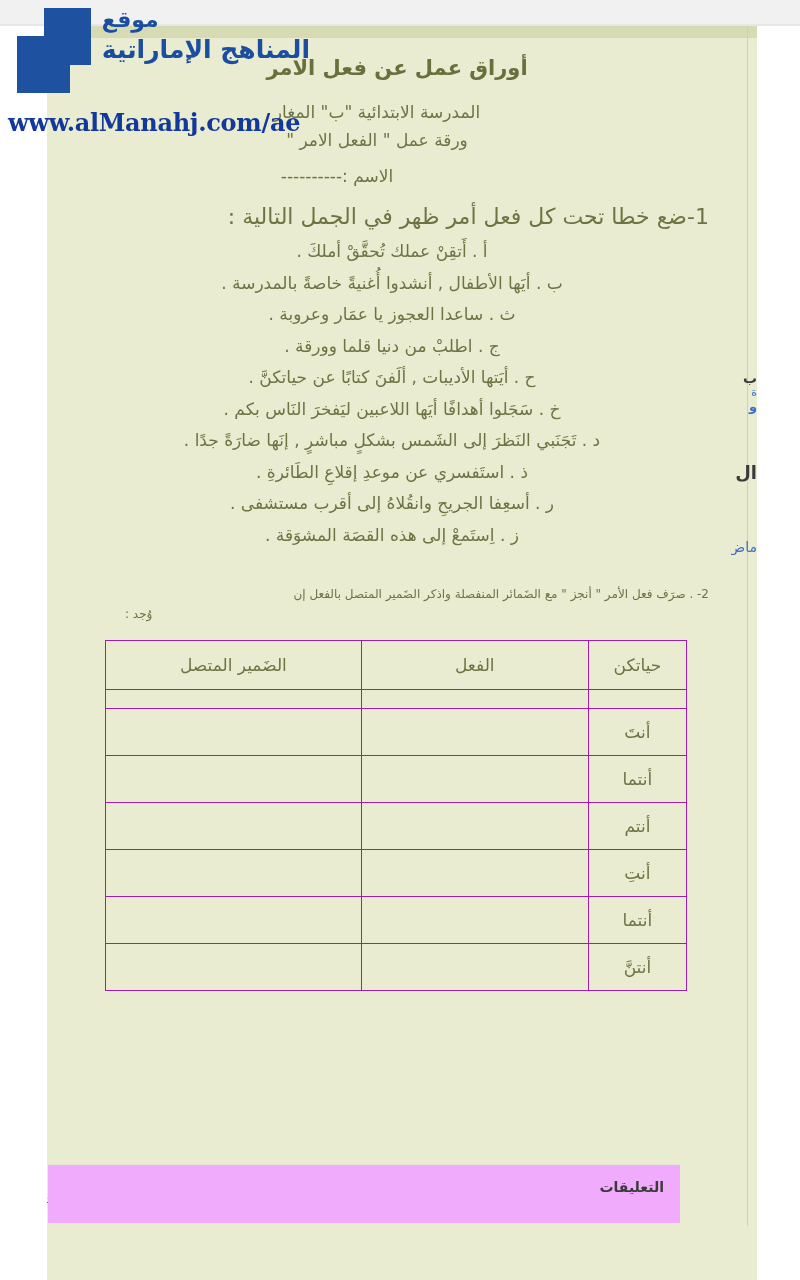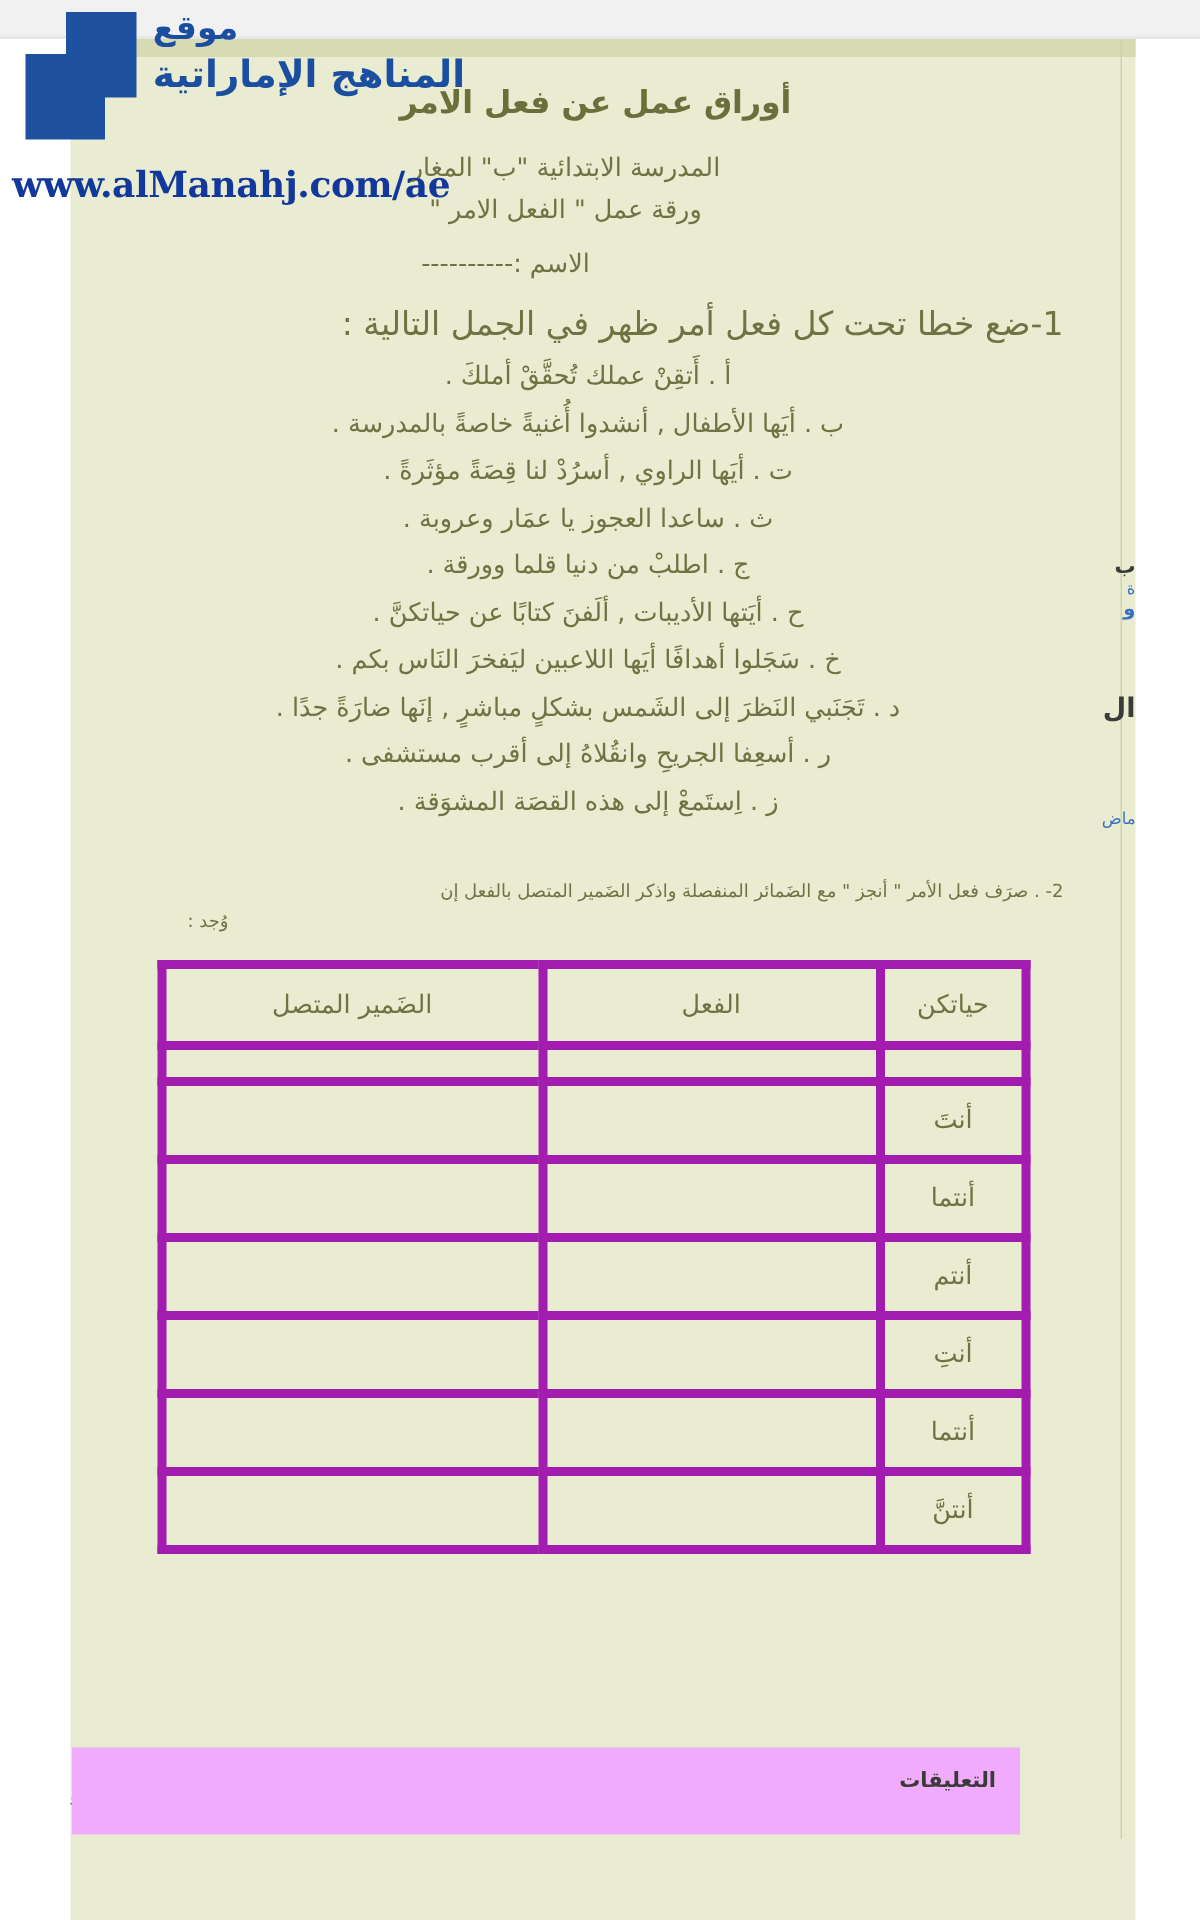--- a/index.html
+++ b/index.html
@@ -175,21 +175,21 @@
   .tbl-wrap {
     margin: 16px 60px 0 58px;
   }
   table.conj {
     border-collapse: collapse;
     width: 100%;
     direction: rtl;
   }
   table.conj th,
   table.conj td {
-    border: 6px solid #a21caf;
+    border: 1px solid #a21caf;
     color: #6f7344;
     font-size: 17px;
     font-weight: normal;
     text-align: center;
     background: #e9ecd0;
   }
   table.conj th { height: 46px; }
   table.conj td { height: 44px; }
   table.conj tr.spacer td { height: 16px; }
   table.conj col.c-pron { width: 96px; }
@@ -244,21 +244,21 @@
     font-size: 13px;
     color: #3a3a3a;
     font-family: "DejaVu Sans", "Liberation Sans", sans-serif;
     z-index: 5;
   }
   .side-frag .sf-row { white-space: nowrap; }
   .side-frag .sf-title { font-weight: bold; font-size: 14px; }
   .side-frag .sf-link { color: #3b6fc4; font-size: 11px; }
   .side-frag .sf-link.bold { font-weight: bold; font-size: 13px; }
   .side-frag .sf-big { font-size: 18px; font-weight: bold; margin-top: 48px; }
-  .side-frag .sf-small { color: #3b6fc4; font-size: 11px; margin-top: 56px; }
+  .side-frag .sf-small { color: #3b6fc4; font-size: 14px; margin-top: 56px; }
 </style>
 </head>
 <body>
 
 <div class="top-strip"></div>
 <div class="top-strip-line"></div>
 <div class="white-left"></div>
 <div class="white-right"></div>
 <div class="content-bg"></div>
 <div class="content-band"></div>
@@ -278,26 +278,26 @@
 
   <div class="sub-line">المدرسة الابتدائية "ب" المغار</div>
   <div class="sub-line second">ورقة عمل " الفعل الامر "</div>
   <div class="name-line">الاسم :----------</div>
 
   <div class="q-head">1-ضع خطا تحت كل فعل أمر ظهر في الجمل التالية :</div>
 
   <ol class="q-list">
     <li>أ . أَتقِنْ عملك تُحقَّقْ أملكَ .</li>
     <li>ب . أيَها الأطفال , أنشدوا أُغنيةً خاصةً بالمدرسة .</li>
-    <li>ت . أيَها الراوي , أسرُدْ لنا قِصَةً مؤثَرةً .</li>
     <li>ث . ساعدا العجوز يا عمَار وعروبة .</li>
     <li>ج . اطلبْ من دنيا قلما وورقة .</li>
     <li>ح . أيَتها الأديبات , ألَفنَ كتابًا عن حياتكنَّ .</li>
     <li>خ . سَجَلوا أهدافًا أيَها اللاعبين ليَفخرَ النَاس بكم .</li>
     <li>د . تَجَنَبي النَظرَ إلى الشَمس بشكلٍ مباشرٍ , إنَها ضارَةً جدًا .</li>
+    <li>ذ . استَفسري عن موعدِ إقلاعِ الطَائرةِ .</li>
     <li>ر . أسعِفا الجريحِ وانقُلاهُ إلى أقرب مستشفى .</li>
     <li>ز . اِستَمعْ إلى هذه القصَة المشوَقة .</li>
   </ol>
 
   <div class="q2">
     <span>2- . صرَف فعل الأمر " أنجز " مع الضَمائر المنفصلة واذكر الضَمير المتصل بالفعل إن</span>
     <span class="second-row">وُجد :</span>
   </div>
 
   <div class="tbl-wrap">

